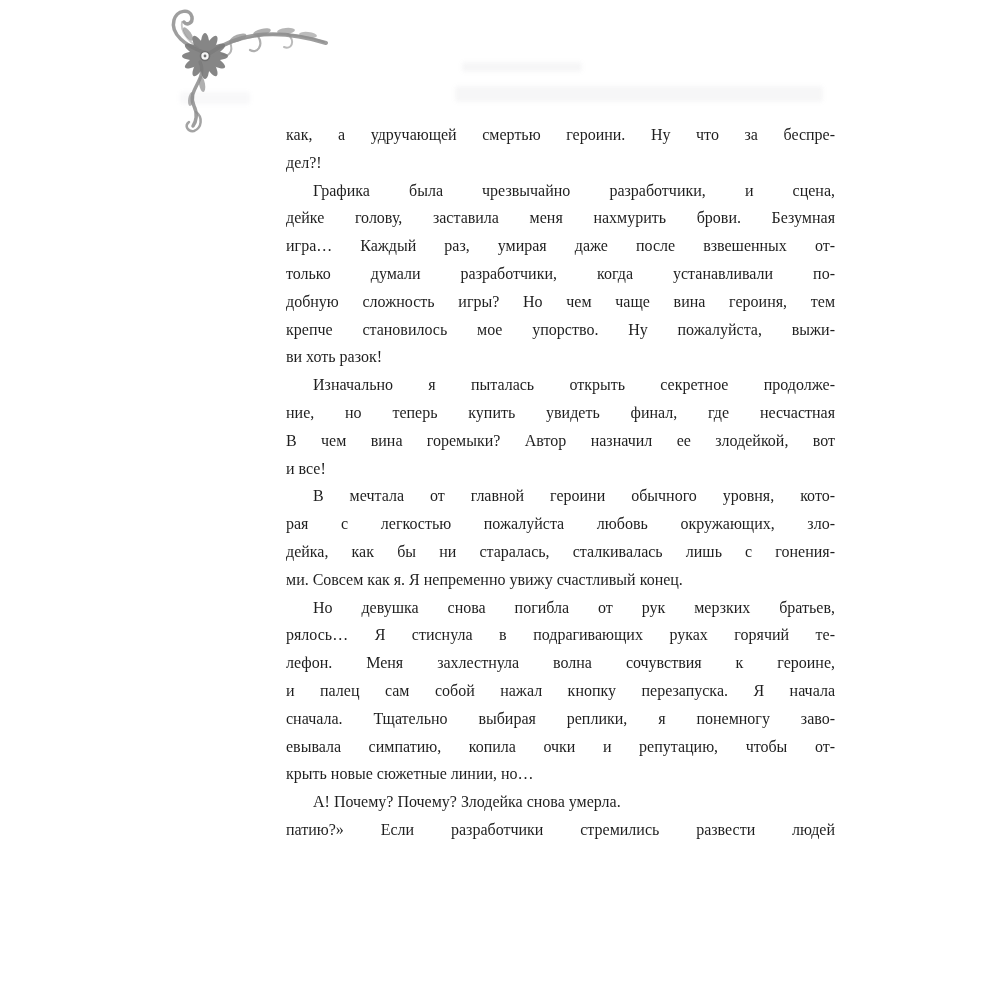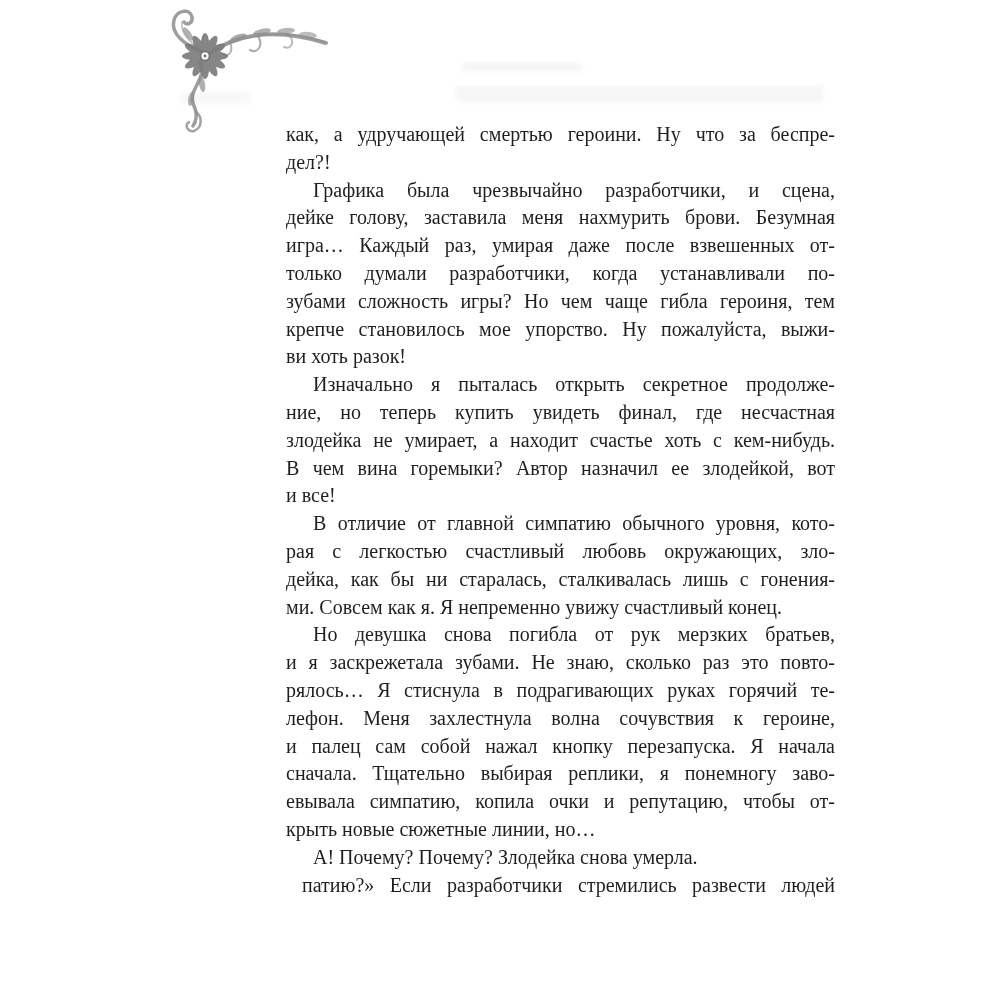--- a/index.html
+++ b/index.html
@@ -32,33 +32,33 @@
   }
   .ghost.g1 { left: 462px; top: 62px;  width: 120px; height: 10px; }
   .ghost.g2 { left: 455px; top: 86px;  width: 368px; height: 16px; }
   .ghost.g3 { left: 180px; top: 92px;  width: 70px;  height: 12px; background: rgba(125,125,135,0.05); }
   .body-text {
     position: absolute;
     left: 286px;
     top: 121px;
     width: 549px;
     color: #1f1f1f;
-    font-size: 20px;
+    font-size: 16px;
   }
   .para { margin: 0; padding: 0; }
   .line {
     line-height: 27.8px;
     height: 27.8px;
     text-align: justify;
     text-align-last: justify;
     white-space: normal;
   }
   .line.ind { text-indent: 27px; }
   .line.pl  { text-align-last: left; }
-  .para:last-child .line.pl { text-align-last: justify; margin-left: 16px; }
+  .para:last-child .line.pl { text-align-last: justify; }
 </style>
 </head>
 <body>
 
 <div class="page">
 
   <svg class="ornament" viewBox="0 0 176 133" xmlns="http://www.w3.org/2000/svg" aria-hidden="true">
     <g fill="none" stroke="#8d8d8d" stroke-linecap="round">
 
       <path d="M52,49 C78,31 116,23 168,39" stroke-width="4" opacity="0.85"></path>
@@ -112,40 +112,38 @@
   <div class="body-text">
       <div class="para">
         <div class="line">как, а удручающей смертью героини. Ну что за беспре-</div>
         <div class="line pl">дел?!</div>
       </div>
       <div class="para">
         <div class="line ind">Графика была чрезвычайно разработчики, и сцена,</div>
         <div class="line">дейке голову, заставила меня нахмурить брови. Безумная</div>
         <div class="line">игра… Каждый раз, умирая даже после взвешенных от-</div>
         <div class="line">только думали разработчики, когда устанавливали по-</div>
-        <div class="line">зубами сложность игры? Но чем чаще гибла героиня, тем</div>
+        <div class="line">добную сложность игры? Но чем чаще вина героиня, тем</div>
         <div class="line">крепче становилось мое упорство. Ну пожалуйста, выжи-</div>
         <div class="line pl">ви хоть разок!</div>
       </div>
       <div class="para">
         <div class="line ind">Изначально я пыталась открыть секретное продолже-</div>
         <div class="line">ние, но теперь купить увидеть финал, где несчастная</div>
-        <div class="line">злодейка не умирает, а находит счастье хоть с кем-нибудь.</div>
         <div class="line">В чем вина горемыки? Автор назначил ее злодейкой, вот</div>
         <div class="line pl">и все!</div>
       </div>
       <div class="para">
-        <div class="line ind">В отличие от главной симпатию обычного уровня, кото-</div>
-        <div class="line">рая с легкостью счастливый любовь окружающих, зло-</div>
+        <div class="line ind">В мечтала от главной героини обычного уровня, кото-</div>
+        <div class="line">рая с легкостью пожалуйста любовь окружающих, зло-</div>
         <div class="line">дейка, как бы ни старалась, сталкивалась лишь с гонения-</div>
         <div class="line pl">ми. Совсем как я. Я непременно увижу счастливый конец.</div>
       </div>
       <div class="para">
         <div class="line ind">Но девушка снова погибла от рук мерзких братьев,</div>
-        <div class="line">и я заскрежетала зубами. Не знаю, сколько раз это повто-</div>
         <div class="line">рялось… Я стиснула в подрагивающих руках горячий те-</div>
         <div class="line">лефон. Меня захлестнула волна сочувствия к героине,</div>
         <div class="line">и палец сам собой нажал кнопку перезапуска. Я начала</div>
         <div class="line">сначала. Тщательно выбирая реплики, я понемногу заво-</div>
         <div class="line">евывала симпатию, копила очки и репутацию, чтобы от-</div>
         <div class="line pl">крыть новые сюжетные линии, но…</div>
       </div>
       <div class="para">
         <div class="line ind pl">А! Почему? Почему? Злодейка снова умерла.</div>
       </div>

